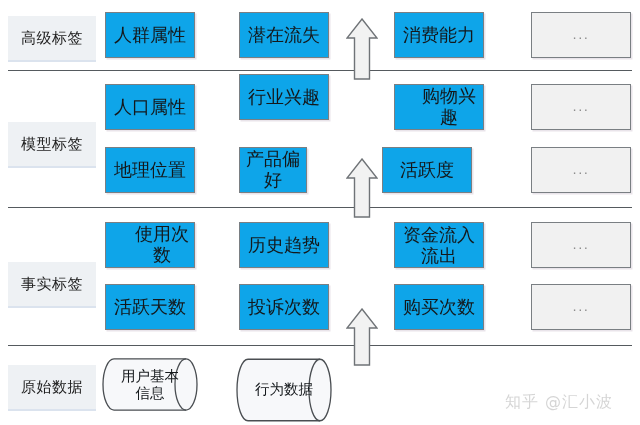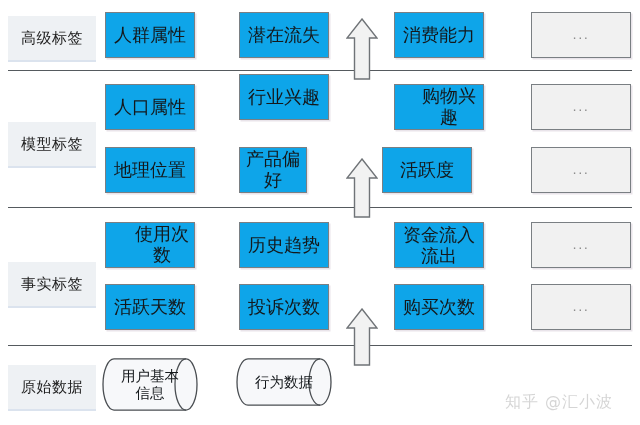--- a/index.html
+++ b/index.html
@@ -180,21 +180,21 @@
   <div class="tier-label" style="left:8px; top:365px; width:88px; height:44px;">原始数据</div>
 
   <div class="cylinder" style="left:100px; top:358px; width:100px; height:53px;">
     <svg viewBox="0 0 100 56" preserveAspectRatio="none">
       <path d="M14,1 L86,1 C92,1 97,13 97,28 C97,43 92,55 86,55 L14,55 C8,55 3,43 3,28 C3,13 8,1 14,1 Z" fill="#f7f8fa" stroke="#4a4e52" stroke-width="1.3"></path>
       <path d="M86,1 C80,1 75,13 75,28 C75,43 80,55 86,55" fill="none" stroke="#4a4e52" stroke-width="1.3"></path>
     </svg>
     <div class="cyl-text" style="padding-right:20px;">用户基本<br>信息</div>
   </div>
 
-  <div class="cylinder" style="left:234px; top:358px; width:100px; height:48px;">
+  <div class="cylinder" style="left:234px; top:358px; width:100px; height:64px;font-family:Liberation Mono, monospace;">
     <svg viewBox="0 0 100 56" preserveAspectRatio="none">
       <path d="M14,1 L86,1 C92,1 97,13 97,28 C97,43 92,55 86,55 L14,55 C8,55 3,43 3,28 C3,13 8,1 14,1 Z" fill="#f7f8fa" stroke="#4a4e52" stroke-width="1.3"></path>
       <path d="M86,1 C80,1 75,13 75,28 C75,43 80,55 86,55" fill="none" stroke="#4a4e52" stroke-width="1.3"></path>
     </svg>
     <div class="cyl-text" style="padding-right:20px;">行为数据</div>
   </div>
 
 
 
   <div class="watermark" style="left:505px; top:392px;">知乎 @汇小波</div>

